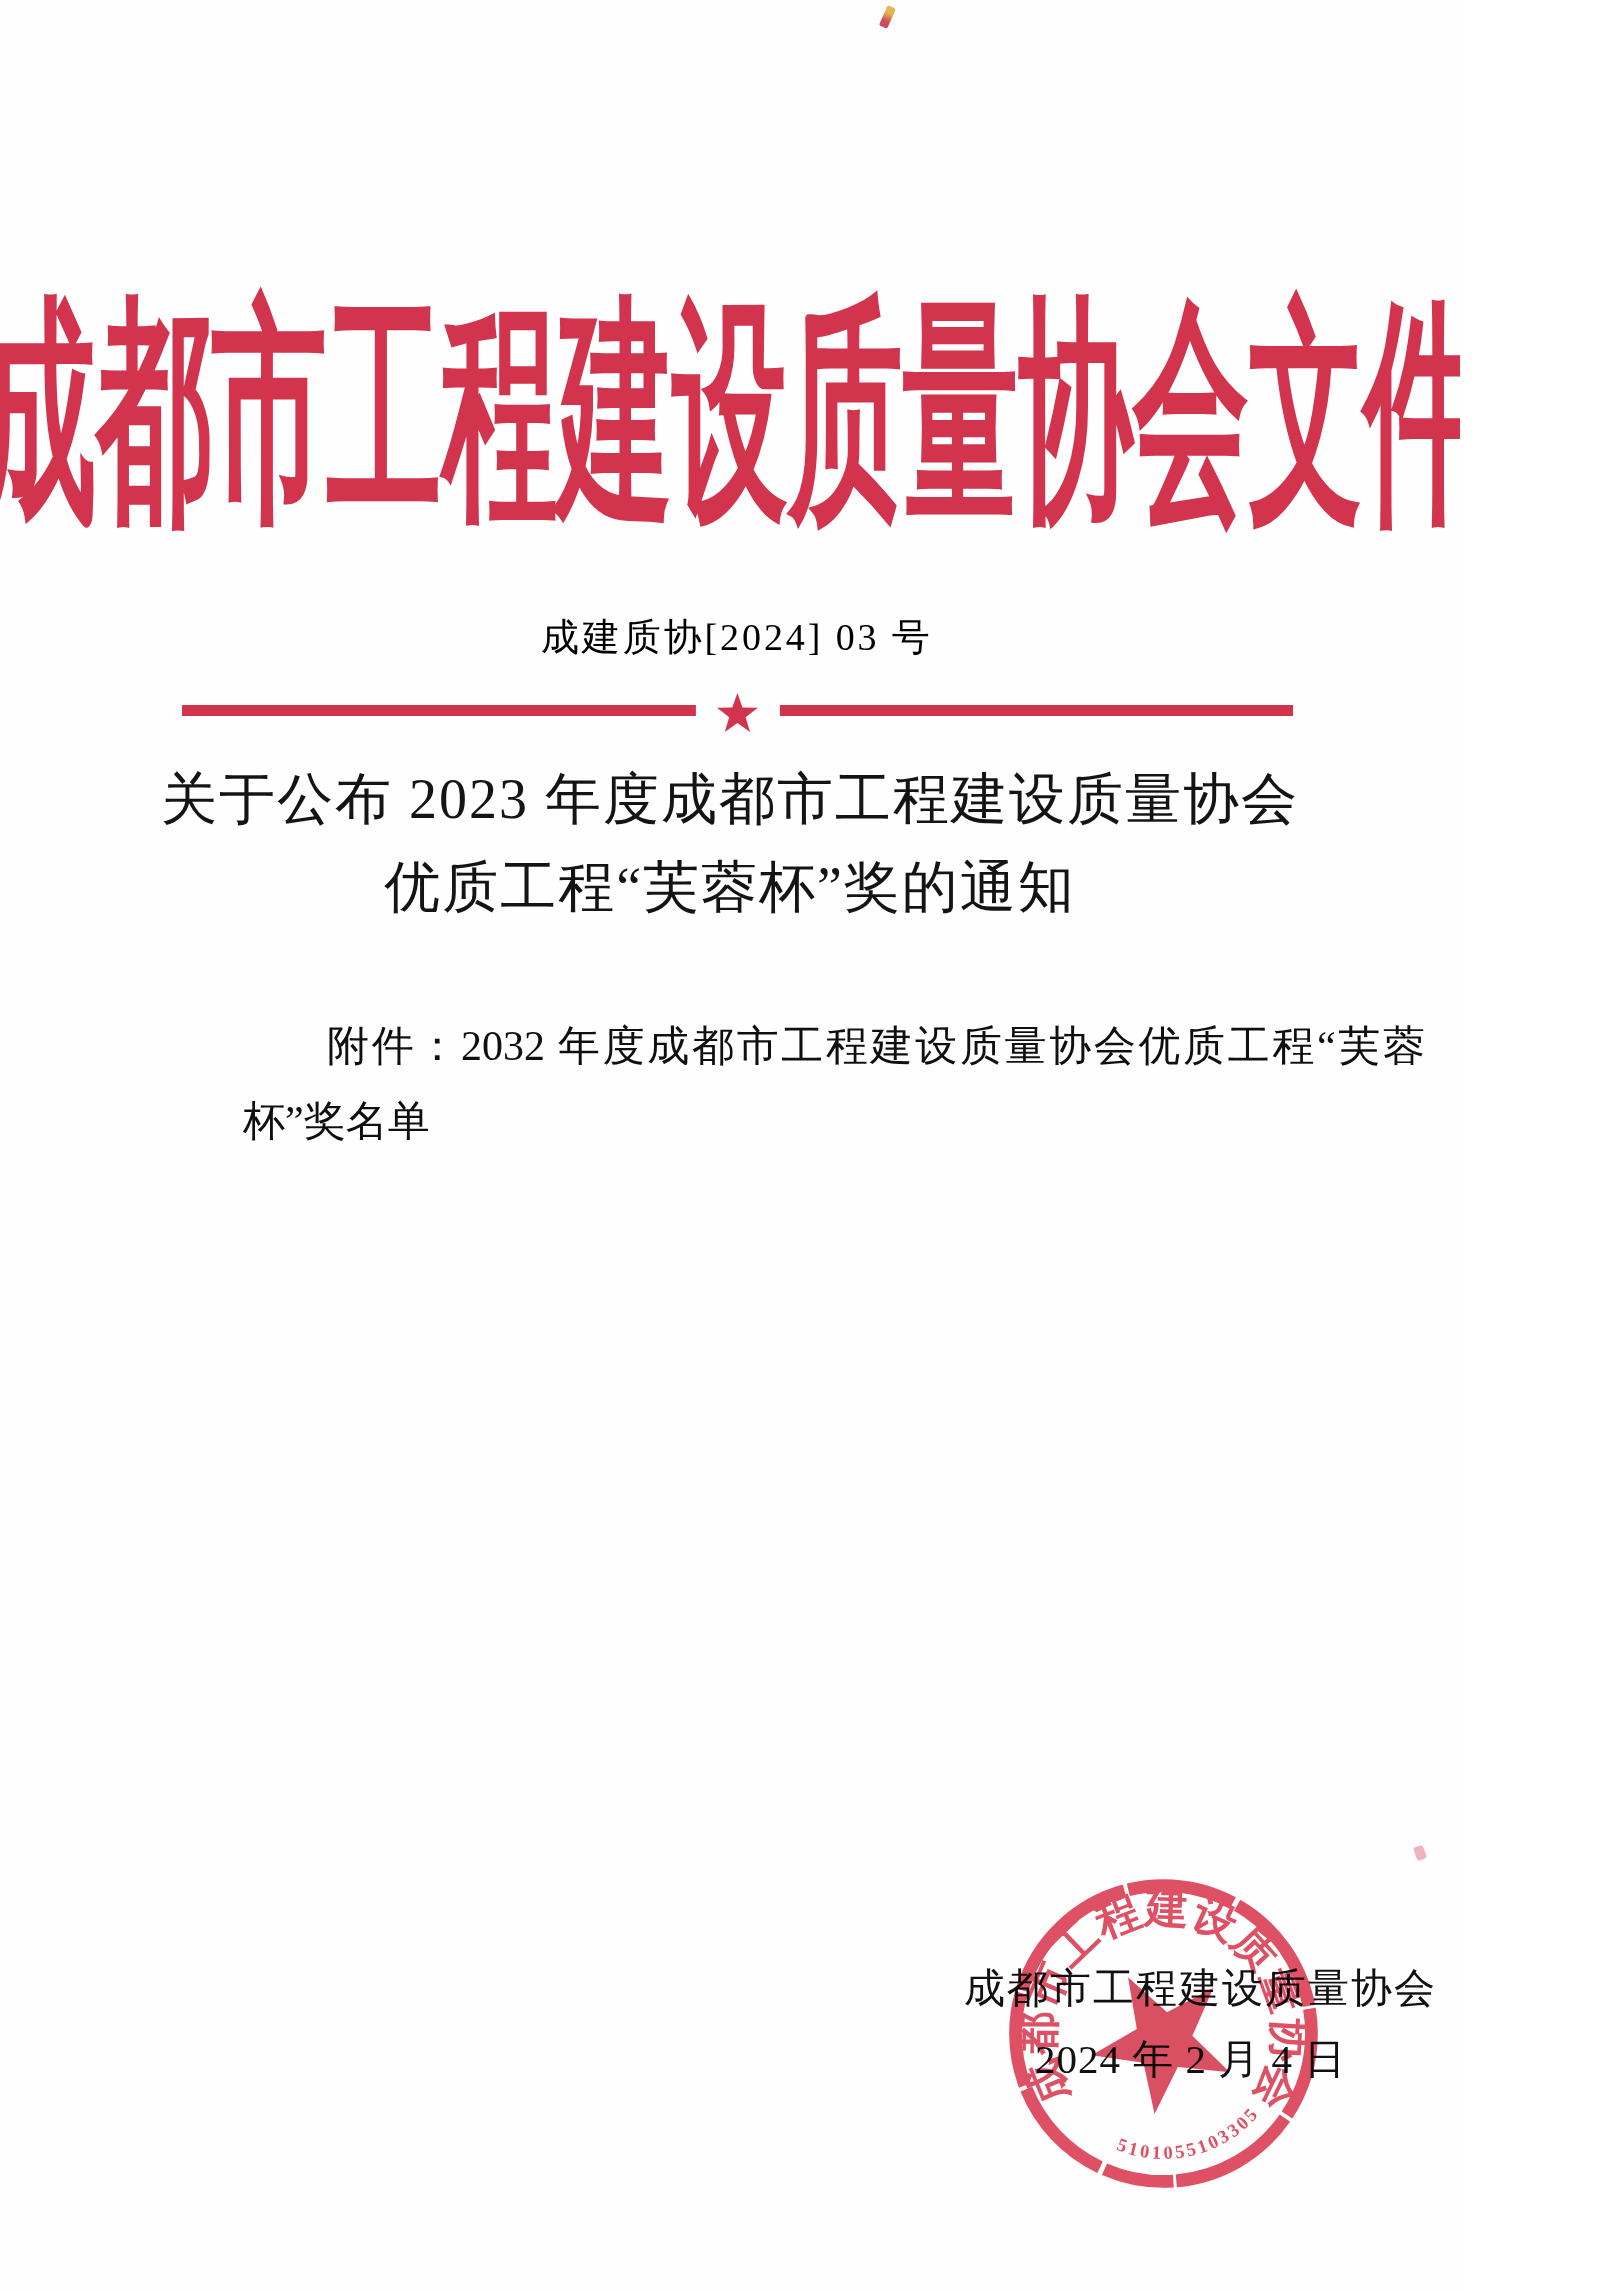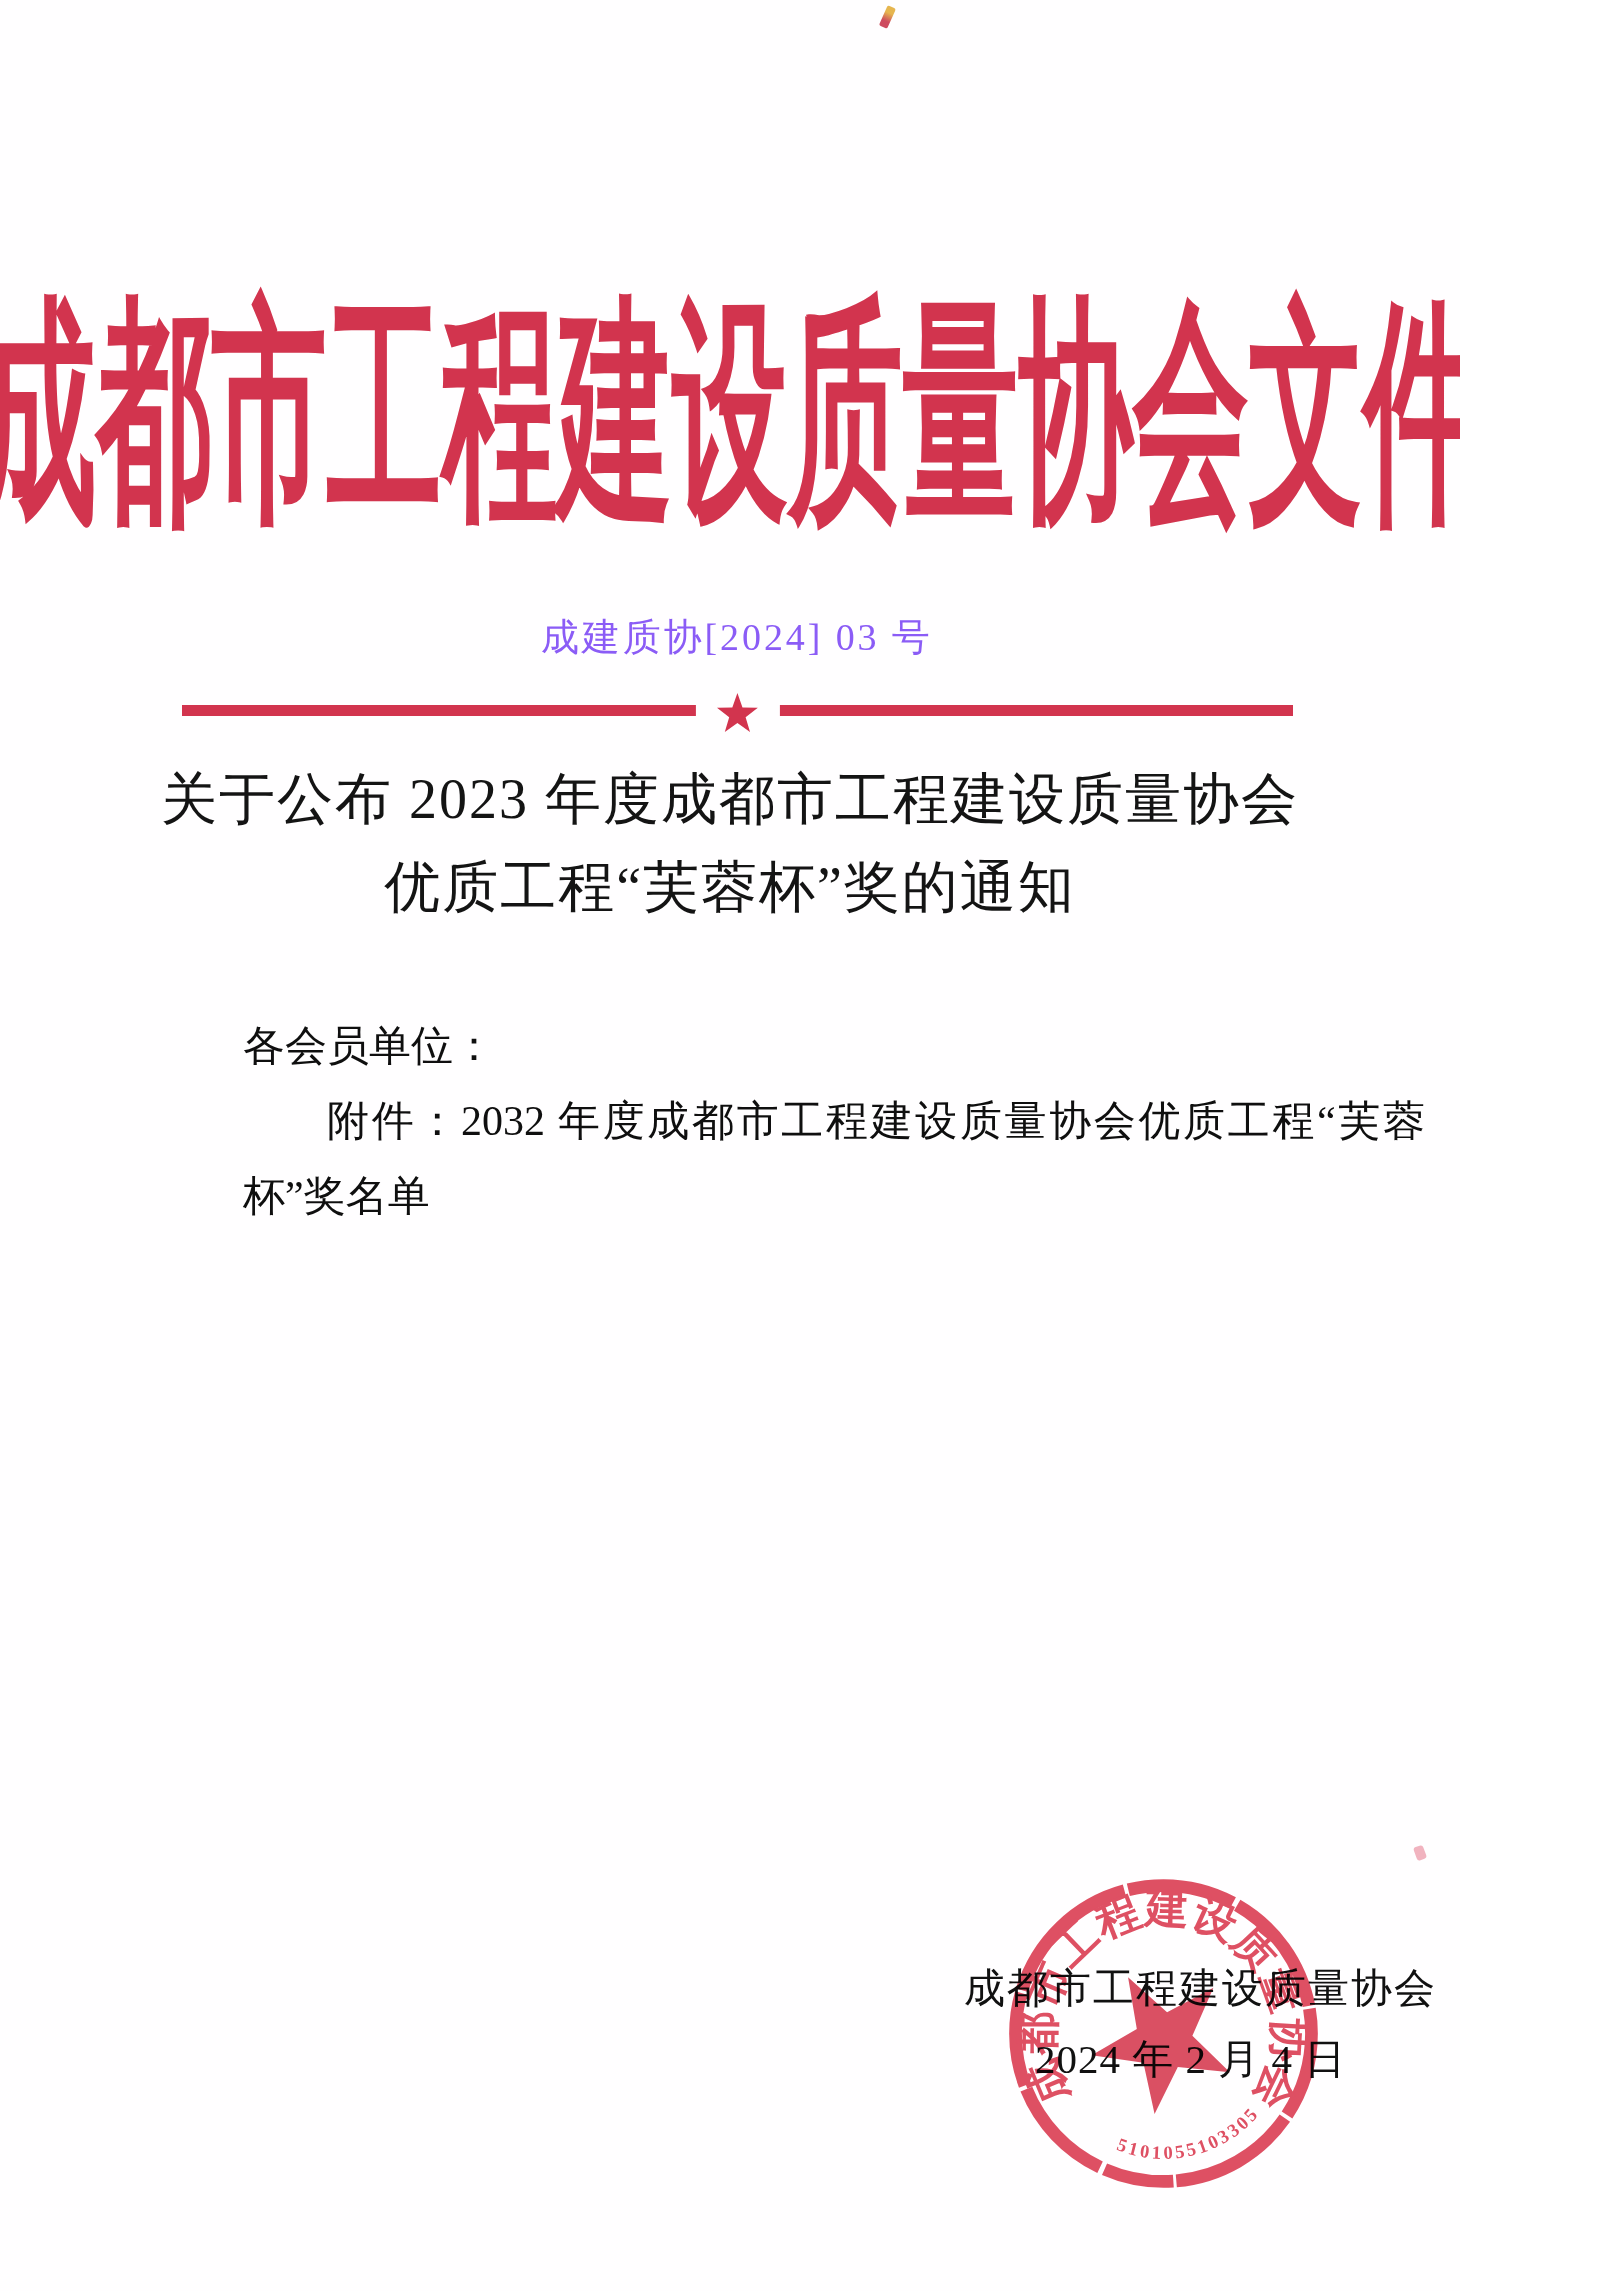--- a/index.html
+++ b/index.html
@@ -19,21 +19,21 @@
     font-family:"Liberation Serif","DejaVu Serif",serif;
     font-weight:bold; font-size:240px; line-height:253px;
     color:#d2344e; white-space:nowrap;
     transform:scaleX(0.48); transform-origin:50% 50%;
   }
 
   
   .doc-number {
     position:absolute; top:612px; left:0; width:100%;
     text-align:center; text-indent:13.7px;
-    font-size:38px; letter-spacing:2.9px; color:#8b5cf6;
+    font-size:38px; letter-spacing:2.9px; color:#000000;
   }
 
   
   .rule-wrap { position:absolute; left:182px; right:167px; top:705px; height:10.8px; }
   .rule-line { position:absolute; left:0; right:0; top:0; bottom:0; background:#d2344e; }
   .rule-star {
     position:absolute; left:50%; top:-12.7px; transform:translateX(-50%);
     background:#fffeff; padding:0 20.6px; line-height:0;
   }
 
@@ -115,21 +115,20 @@
       </svg>
     </span>
   </div>
 
   <div class="notice-title">
     <div>关于公布 2023 年度成都市工程建设质量协会</div>
     <div>优质工程“芙蓉杯”奖的通知</div>
   </div>
 
   <div class="body-text">
-    <p>各会员单位：</p>
     <p class="attachment">附件：2032 年度成都市工程建设质量协会优质工程“芙蓉杯”奖名单</p>
   </div>
 
   <div class="signer">成都市工程建设质量协会</div>
 
   <div class="sign-date">2024 年 2 月 4 日</div>
 
   <div class="seal">
     <svg width="343" height="343" viewBox="0 0 350 350" aria-hidden="true">
       <defs>

